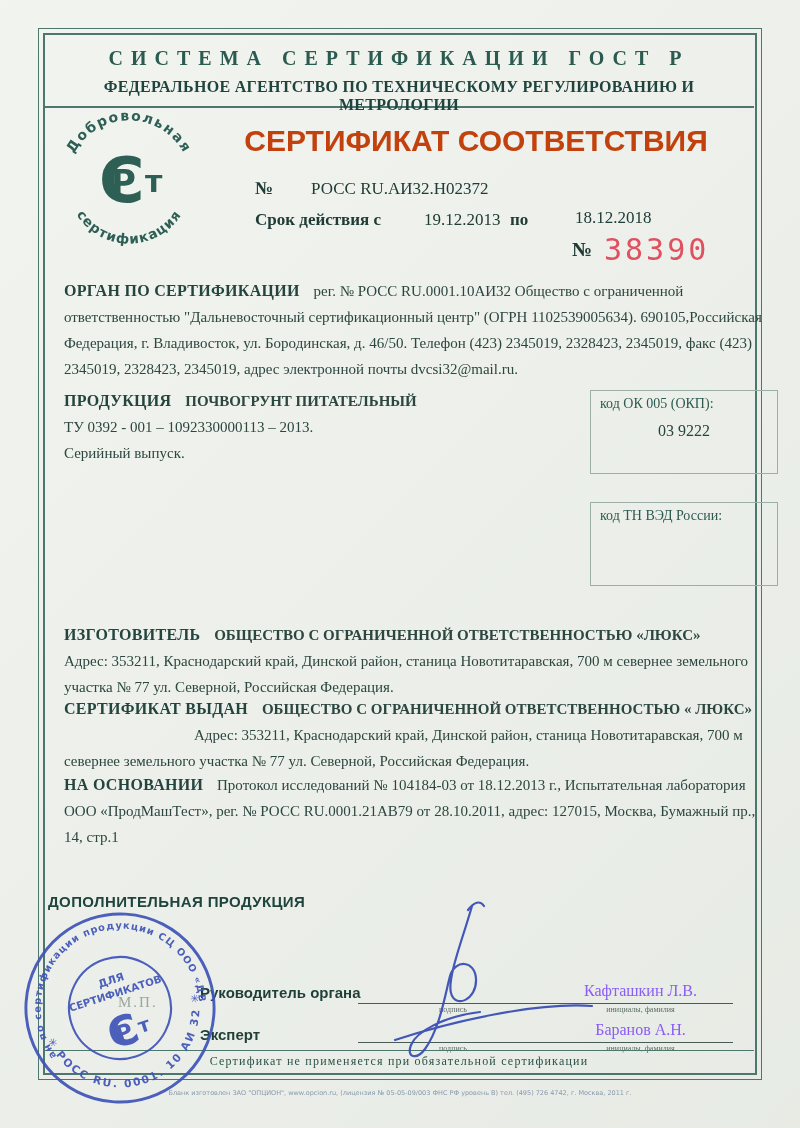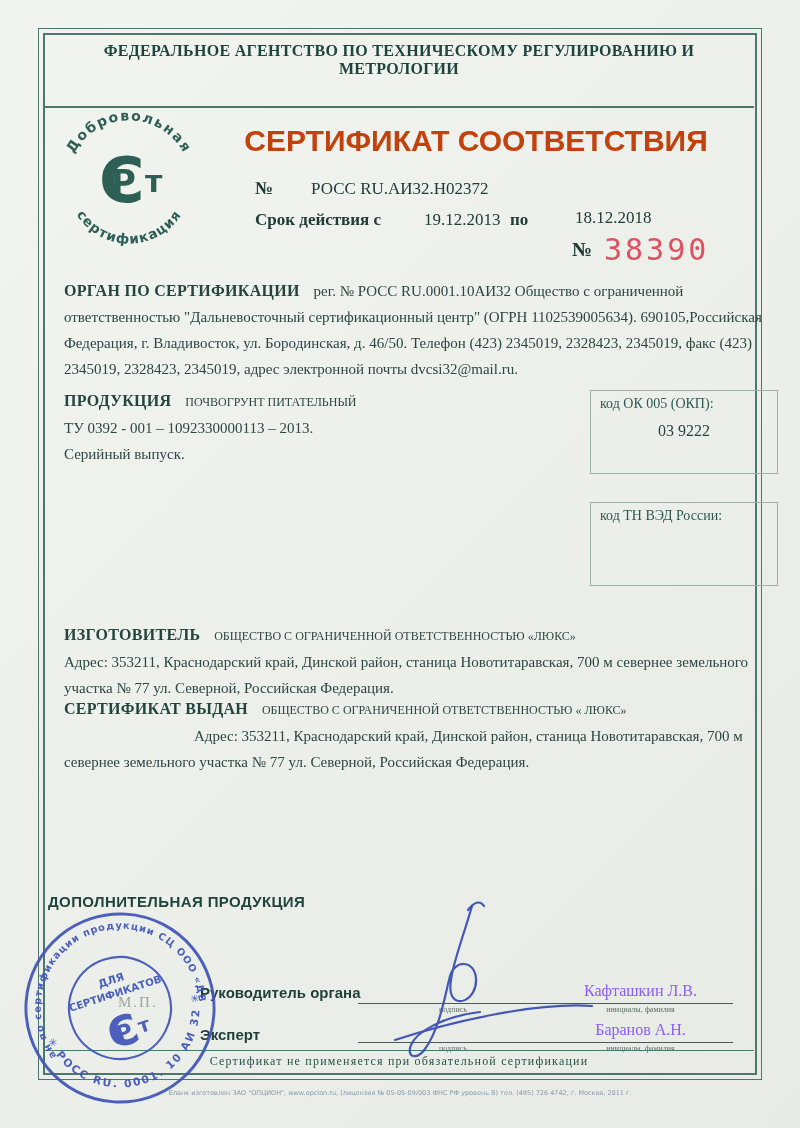--- a/index.html
+++ b/index.html
@@ -22,21 +22,21 @@
   .rst-logo{position:absolute;left:54px;top:108px;z-index:2;}
   
   .abs{position:absolute;z-index:2;}
   .no-sym{font-weight:bold;font-size:18px;color:#203c37;}
   .cert-no{font-size:17px;color:#203c37;}
   .bold{font-weight:bold;}
   .red-num{font-family:"DejaVu Sans Mono",monospace;font-size:30px;letter-spacing:3px;color:#e0515f;}
   
   .para{position:absolute;z-index:2;font-size:15px;line-height:26px;color:#2c4640;margin:16px;}
   .sec-label{font-weight:bold;font-size:16px;color:#24443e;margin-right:10px;letter-spacing:.3px;}
-  .sec-name{font-weight:normal;font-size:12px;}
+  .sec-name{font-weight:bold;font-size:15px;}
   .code-box{position:absolute;z-index:2;width:168px;height:72px;border:1px solid #99afa7;
         padding:5px 9px;font-size:14px;color:#2c5a50;}
   .code-box .val{text-align:center;margin-top:10px;font-size:16px;color:#24443e;}
   .indent{text-indent:130px;}
   .add-label{font-family:"Liberation Sans",sans-serif;font-weight:bold;font-size:15px;
         letter-spacing:.4px;color:#1f443d;}
   
   .role{font-family:"Liberation Sans",sans-serif;font-weight:bold;font-size:15px;color:#1f3f39;}
   .sig-line{border-top:1.3px solid #4a5a55;}
   .cap{font-size:8px;color:#5c6b66;text-align:center;margin-top:1px;}
@@ -54,20 +54,21 @@
 </head>
 <body>
 
 <div class="page">
 
   <div class="frame">
     <div class="frame-inner"></div>
   </div>
 
   <div class="header-box">
+    <div class="sys-title">СИСТЕМА СЕРТИФИКАЦИИ ГОСТ Р</div>
     <div class="agency">ФЕДЕРАЛЬНОЕ АГЕНТСТВО ПО ТЕХНИЧЕСКОМУ РЕГУЛИРОВАНИЮ И МЕТРОЛОГИИ</div>
   </div>
 
   <svg class="rst-logo" width="150" height="140" viewBox="-75 -70 150 140">
     <defs>
       <path id="logoTop" d="M -60,20 A 62,62 0 1 1 60,20"></path>
       <path id="logoBot" d="M -60,-12 A 62,62 0 1 0 60,-12"></path>
     </defs>
     <g fill="#2e5f55" font-family="DejaVu Sans, sans-serif" font-weight="bold">
       <text font-size="14" letter-spacing="1.5">
@@ -135,20 +136,24 @@
   </div>
 
   <div class="para" style="left:48px;top:680px;width:708px;">
     <div>
       <span class="sec-label">СЕРТИФИКАТ ВЫДАН</span>
       <span class="sec-name">ОБЩЕСТВО С ОГРАНИЧЕННОЙ ОТВЕТСТВЕННОСТЬЮ « ЛЮКС»</span>
     </div>
     <div class="indent">Адрес: 353211, Краснодарский край, Динской район, станица Новотитаравская, 700 м севернее земельного участка № 77 ул. Северной, Российская Федерация.</div>
   </div>
 
+  <p class="para" style="left:48px;top:756px;width:708px;">
+    <span class="sec-label">НА ОСНОВАНИИ</span>
+    <span>Протокол исследований № 104184-03 от 18.12.2013 г., Испытательная лаборатория ООО «ПродМашТест», рег. № РОСС RU.0001.21АВ79 от 28.10.2011, адрес: 127015, Москва, Бумажный пр., 14, стр.1</span>
+  </p>
 
   <div class="abs add-label" style="left:48px;top:893px;">ДОПОЛНИТЕЛЬНАЯ ПРОДУКЦИЯ</div>
 
   <div class="abs mp" style="left:118px;top:994px;">М.П.</div>
 
   <svg class="stamp" width="196" height="196" viewBox="-100 -100 200 200">
     <defs>
       <path id="stTop" d="M -76,28 A 81,81 0 1 1 76,28"></path>
       <path id="stBot" d="M -76,-28 A 81,81 0 1 0 76,-28"></path>
     </defs>

